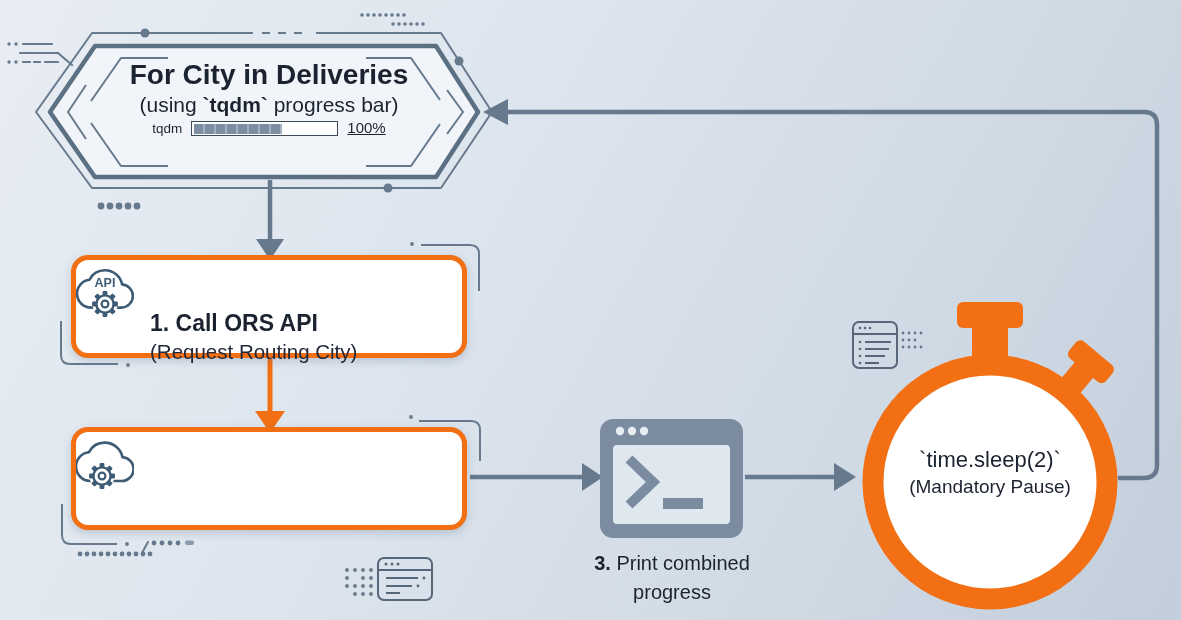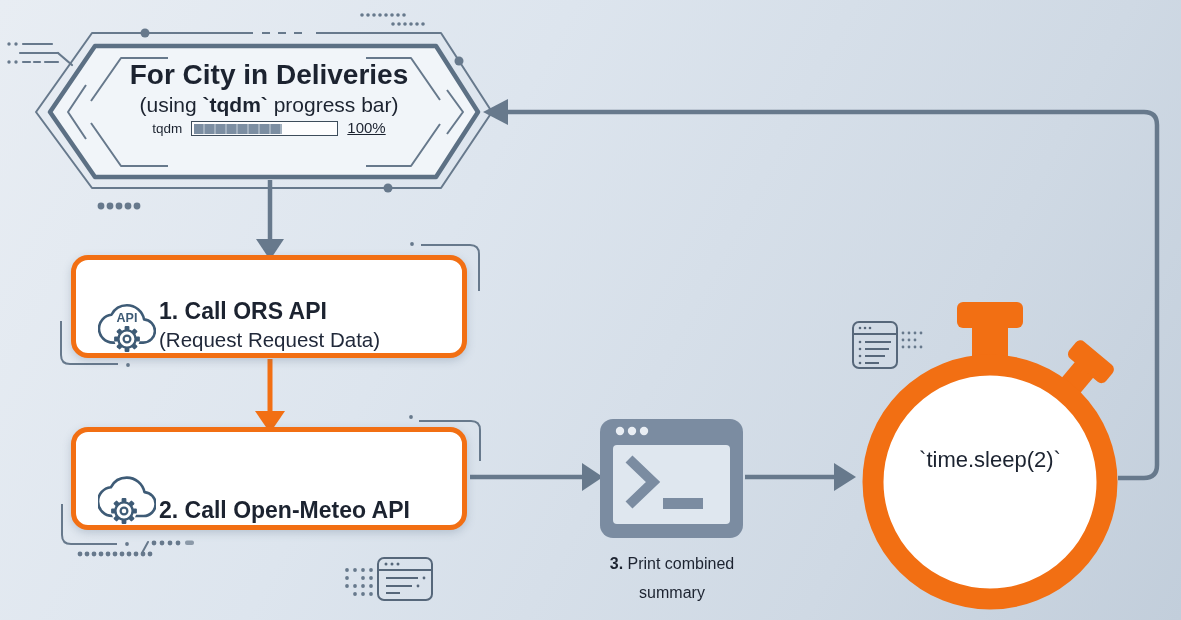--- a/index.html
+++ b/index.html
@@ -17,27 +17,27 @@
   .hex-sub b{font-weight:bold;}
   .prog-row{display:flex; align-items:flex-end; justify-content:center; gap:9px;}
   .prog-label{font-size:13.5px;}
   .prog-bar{width:147px; height:15px; border:1.5px solid #3d4c5b; background:#fdfdfe; box-sizing:border-box; padding:1.5px;}
   .prog-fill{height:100%;
     background:repeating-linear-gradient(90deg,#7c8ea2 0px,#7c8ea2 9px,#a2b0bf 9px,#a2b0bf 11px);}
   .prog-pct{font-size:15px;text-decoration:underline;}
   
   .step-box{left:71px; width:396px; height:103px; background:#ffffff;
     border:5px solid #f26f13; border-radius:17px; box-sizing:border-box;
-    display:flex; align-items:flex-end; gap:3px; padding-left:22px;
+    display:flex; align-items:flex-start; gap:16px; 
     box-shadow:0 3px 8px rgba(90,110,135,.28);}
   .step1{top:255px;} .step2{top:427px;}
-  .step-title{font-size:23px; font-weight:bold; line-height:30px;}
+  .step-title{font-size:23px; font-weight:bold; line-height:30px;margin-top:48px;}
   .step-sub{font-size:20.5px; line-height:27px; color:#21293a;}
   
-  .caption{left:556px; top:549px; width:232px; text-align:center; font-size:16px; line-height:29px;}
+  .caption{left:556px; top:549px; width:232px; text-align:center; font-size:20px; line-height:29px;}
   .caption b{font-weight:bold;}
   
   .pause-text{left:878px; top:446px; width:224px; text-align:center;}
   .pause-title{font-size:22px; font-weight:normal; line-height:28px;}
   .pause-sub{font-size:19px; line-height:26px;}
 </style>
 </head>
 <body>
 
 <div class="canvas">
@@ -268,21 +268,21 @@
           <rect x="-2.4" y="-12.9" width="4.8" height="5.2" rx="1" transform="rotate(225)"></rect>
           <rect x="-2.4" y="-12.9" width="4.8" height="5.2" rx="1" transform="rotate(270)"></rect>
           <rect x="-2.4" y="-12.9" width="4.8" height="5.2" rx="1" transform="rotate(315)"></rect>
         </g>
         <circle r="8.6" fill="#ffffff" stroke="#3E5B76" stroke-width="2.4"></circle>
         <circle r="3.4" fill="#ffffff" stroke="#3E5B76" stroke-width="2.2"></circle>
       </g>
     </svg>
     <div>
       <div class="step-title">1. Call ORS API</div>
-      <div class="step-sub">(Request Request Data)</div>
+      <div class="step-sub">(Request Routing City)</div>
     </div>
   </div>
 
   <div class="abs step-box step2">
     <svg width="58" height="58" viewBox="0 0 58 58">
       <g transform="translate(0,1) scale(2.4)">
         <path d="M19.35 10.04A7.49 7.49 0 0 0 12 4C9.11 4 6.6 5.64 5.35 8.04A5.994 5.994 0 0 0 0 14c0 3.31 2.69 6 6 6h13c2.76 0 5-2.24 5-5 0-2.64-2.05-4.78-4.65-4.96z" fill="#ffffff" stroke="#3E5B76" stroke-width="1.1" stroke-linejoin="round"></path>
       </g>
       <g transform="translate(26,44)">
         <circle r="12.6" fill="#ffffff"></circle>
@@ -294,26 +294,26 @@
           <rect x="-2.4" y="-12.9" width="4.8" height="5.2" rx="1" transform="rotate(180)"></rect>
           <rect x="-2.4" y="-12.9" width="4.8" height="5.2" rx="1" transform="rotate(225)"></rect>
           <rect x="-2.4" y="-12.9" width="4.8" height="5.2" rx="1" transform="rotate(270)"></rect>
           <rect x="-2.4" y="-12.9" width="4.8" height="5.2" rx="1" transform="rotate(315)"></rect>
         </g>
         <circle r="8.6" fill="#ffffff" stroke="#3E5B76" stroke-width="2.4"></circle>
         <circle r="3.4" fill="#ffffff" stroke="#3E5B76" stroke-width="2.2"></circle>
       </g>
     </svg>
     <div>
-      <div class="step-title">2. Call Open-Meteo API</div>
     </div>
   </div>
 
   <div class="abs caption">
     <div><b>3.</b><span> Print combined</span></div>
-    <div>summary</div>
+    <div>progress</div>
   </div>
 
   <div class="abs pause-text">
     <div class="pause-title">`time.sleep(2)`</div>
+    <div class="pause-sub">(Mandatory Pause)</div>
   </div>
 
 </div>
 
 </body></html>

